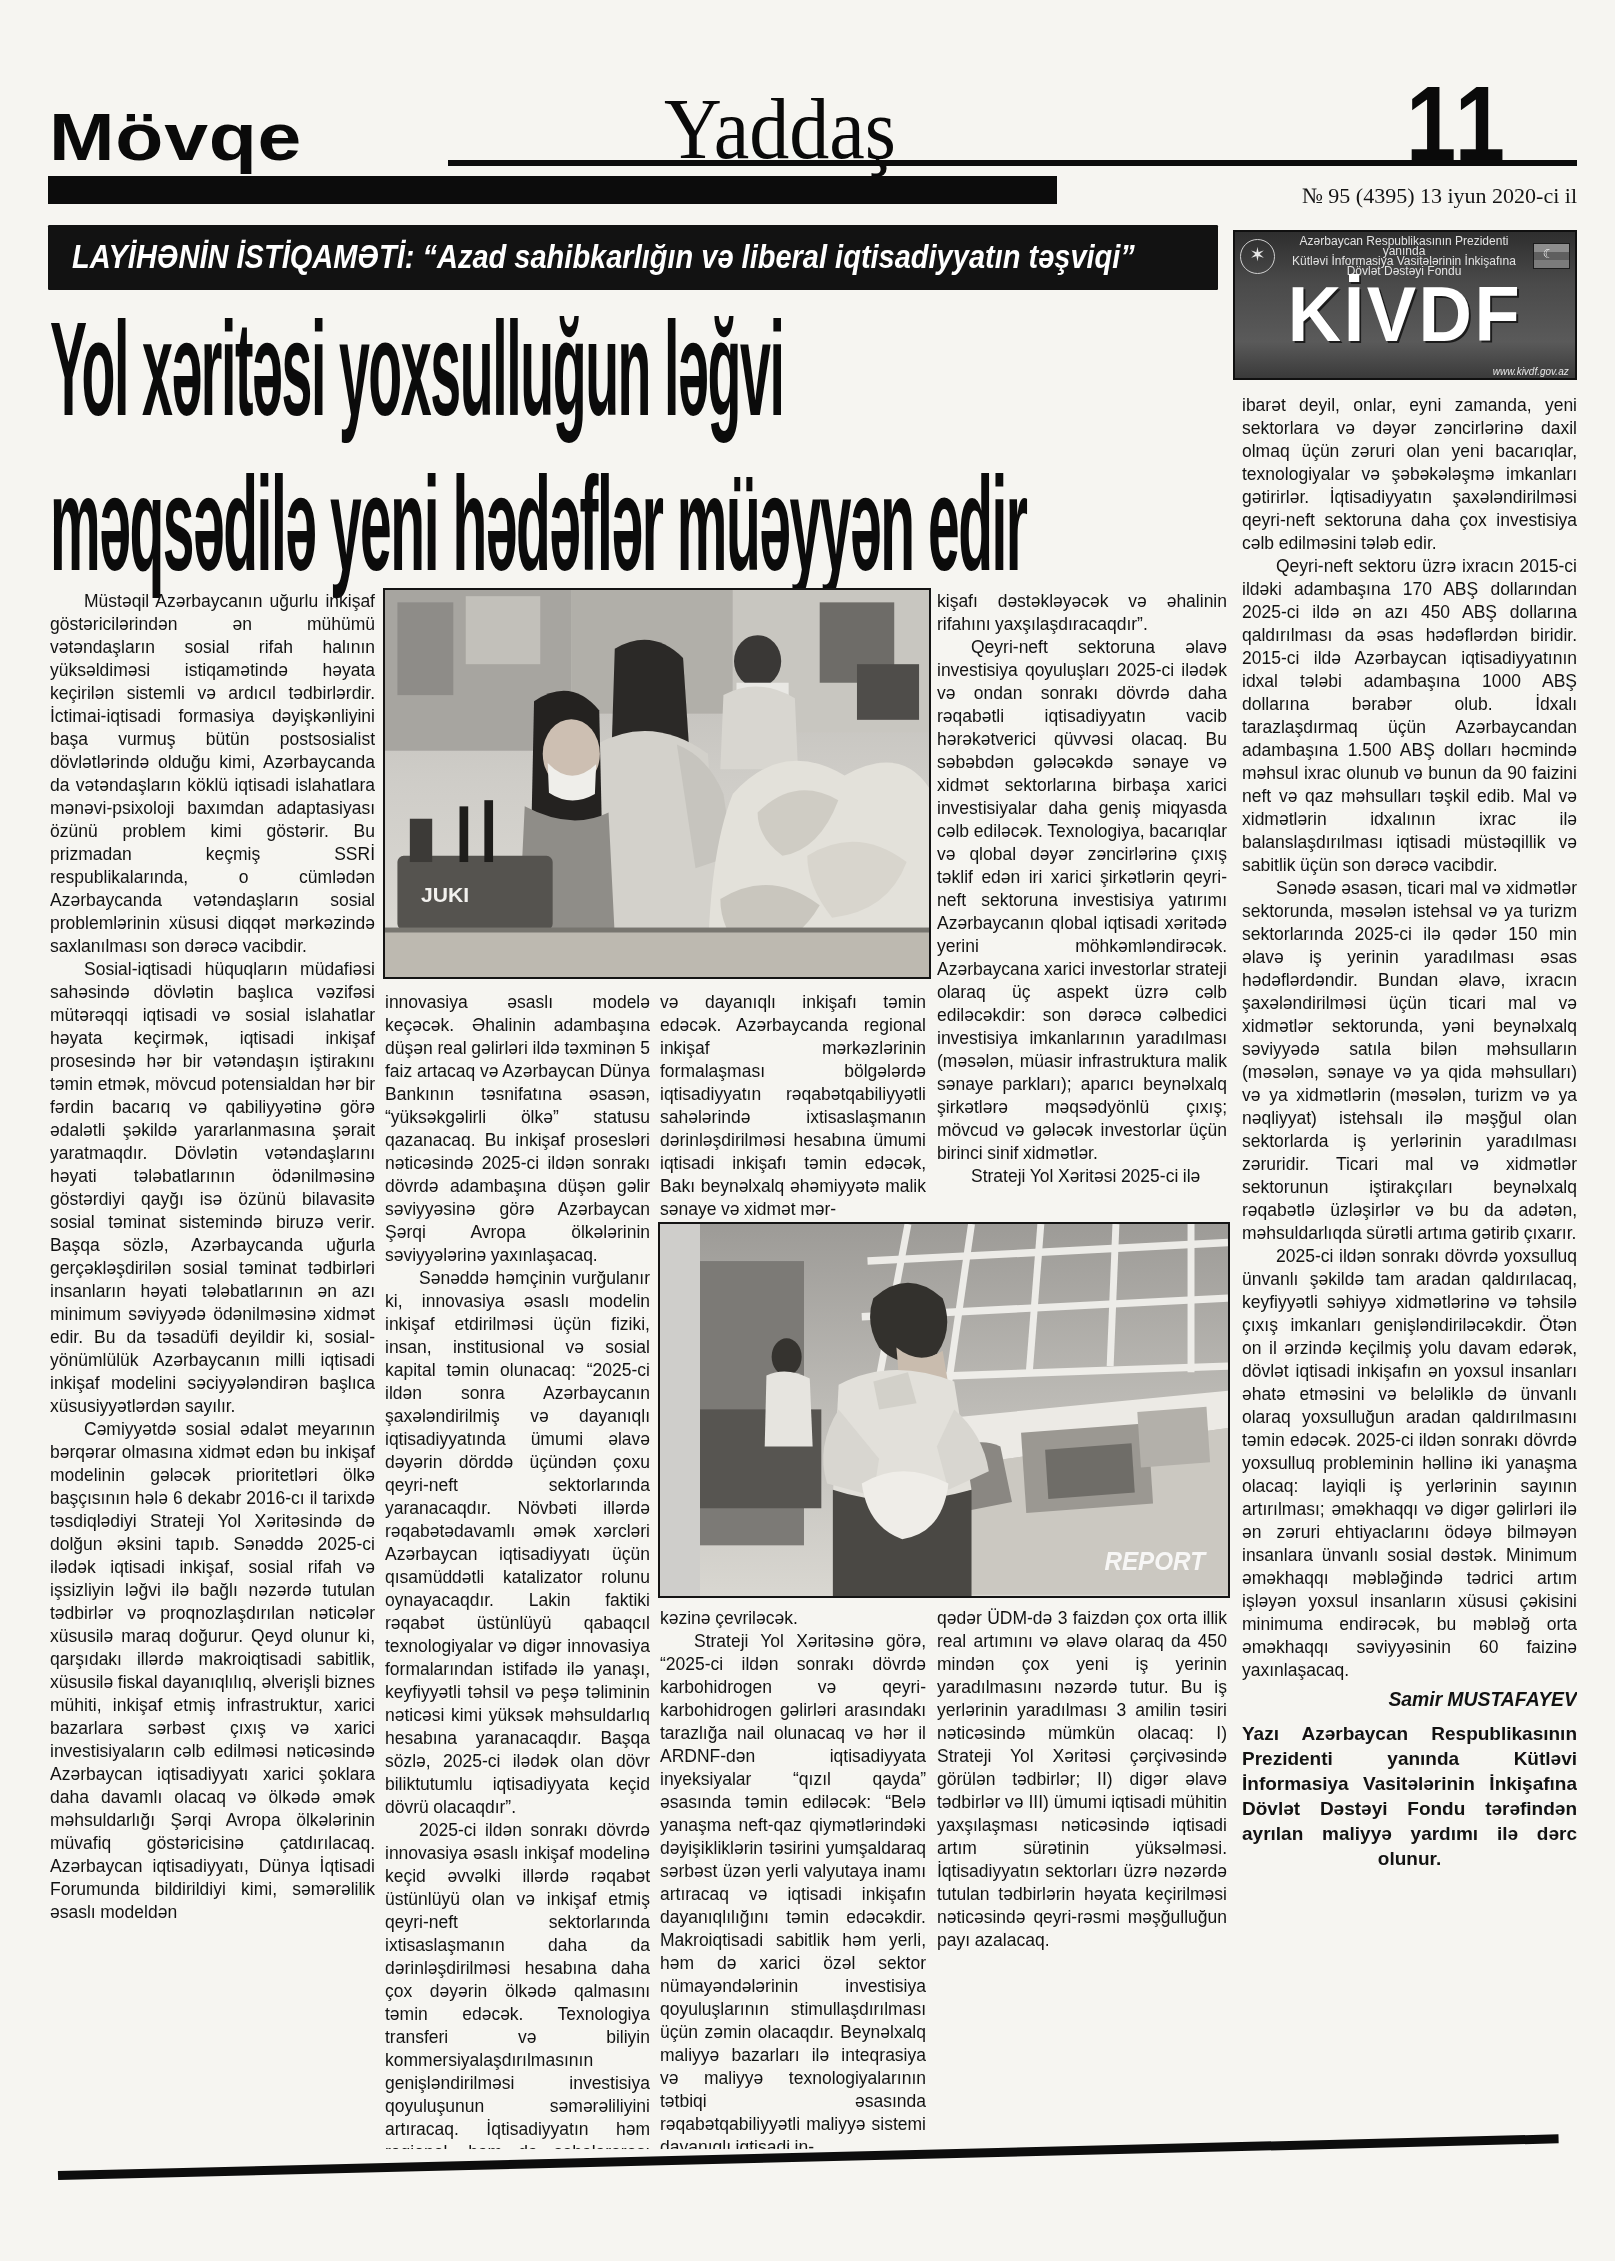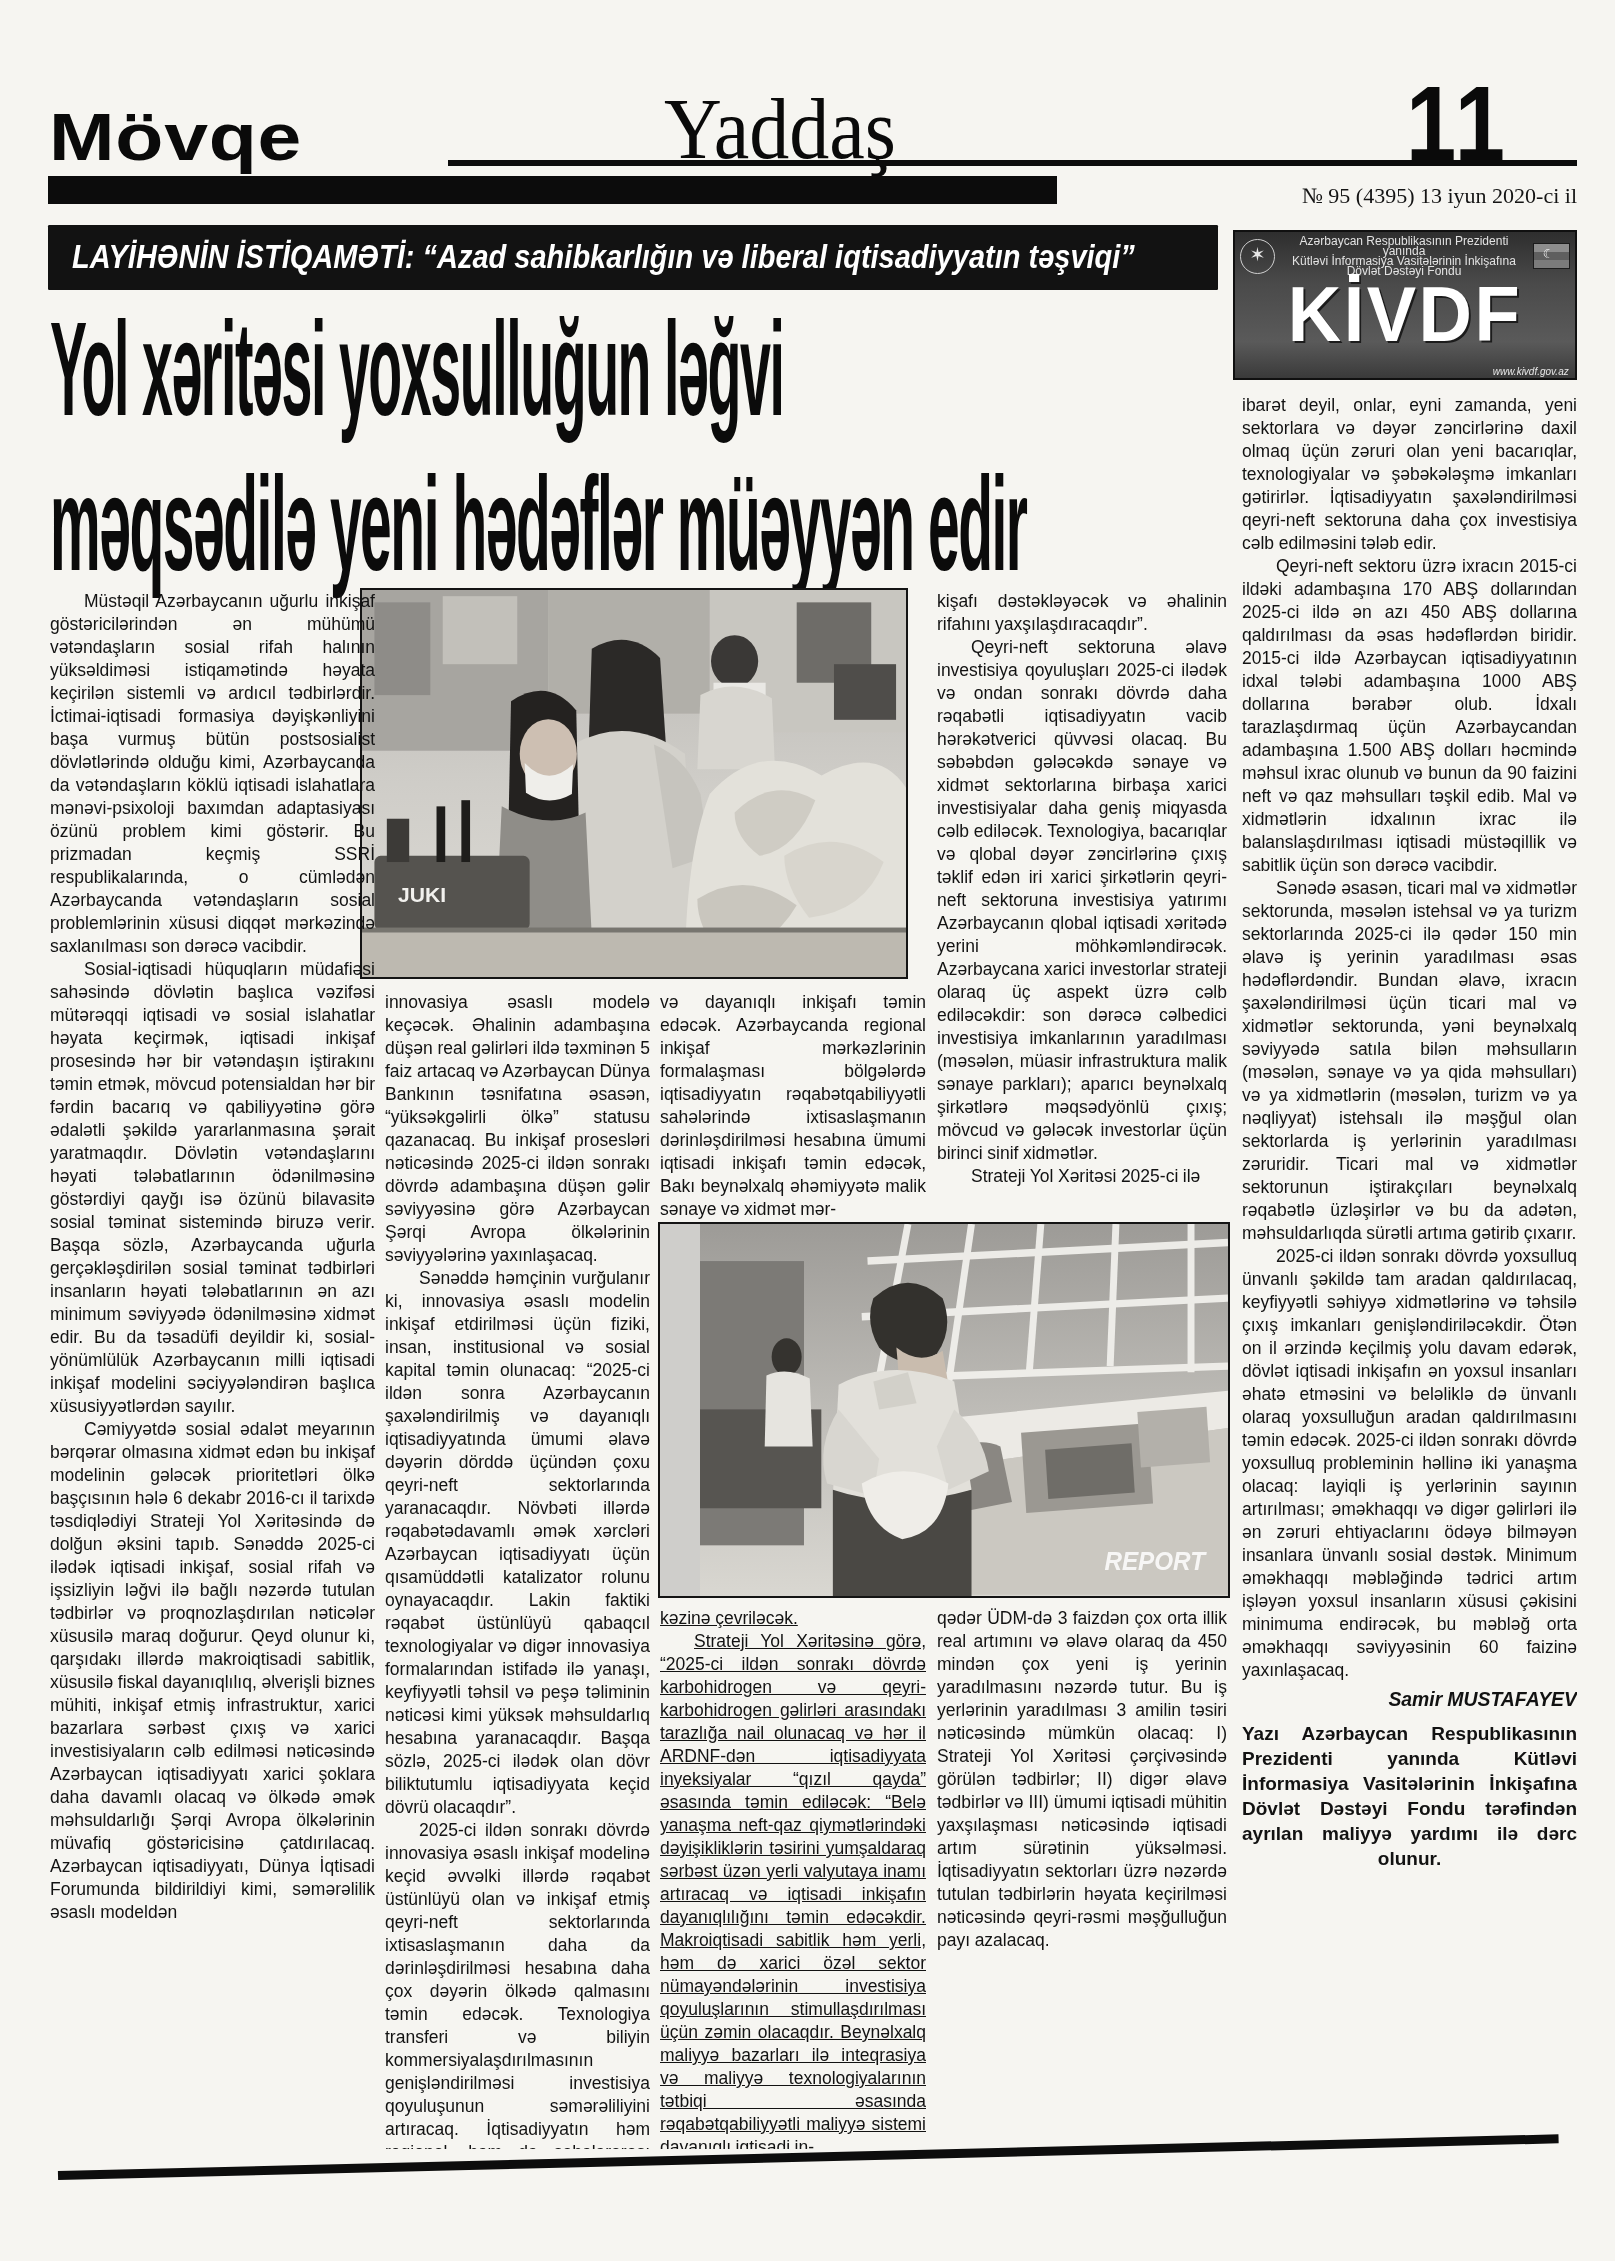--- a/index.html
+++ b/index.html
@@ -64,34 +64,34 @@
   .kivdf-site{position:absolute; right:6.3px; bottom:1.3px; color:#e8e8e8; font-size:10px; font-style:italic;}
   
   .headline-line{
     position:absolute; left:50px; white-space:nowrap; font-weight:bold; color:#0b0b0b;
     font-size:74px; letter-spacing:-1.9px; transform-origin:0 0;
   }
   .headline-l1{top:293px; transform:scale(0.75,1.80);}
   .headline-l2{top:448px; transform:scale(0.77,1.80);}
   
   .photo{position:absolute; border:2.5px solid #141414; box-sizing:border-box; background:#cfcecb; overflow:hidden;}
-  .photo1{left:360px; top:588px; width:548px; height:391px;}
+  .photo1{left:383px; top:588px; width:548px; height:391px;}
   .photo2{left:658px; top:1222px; width:572px; height:376px;padding-left:40px;}
   .photo svg{display:block; width:100%; height:100%;}
   
   .col{
     position:absolute; text-align:justify; font-size:17.5px; line-height:23px;
     color:#121212; overflow:hidden; word-spacing:-0.3px;
   }
   .col p{margin:0; padding:0;}
   .col p.ind{text-indent:34px;}
   .col1{left:50px;  top:590px;  width:325px; height:1563px;}
   .col2{left:385px; top:991px; width:265px; height:1158px;}
   .col3a{left:660px; top:991px; width:266px; height:233px;}
-  .col3b{left:660px; top:1607px; width:266px; height:542px;text-decoration:underline;}
+  .col3b{left:660px; top:1607px; width:266px; height:542px;}
   .col4a{left:937px; top:590px; width:290px; height:633px;}
   .col4b{left:937px; top:1607px; width:290px; height:542px;}
   .col5{left:1242px; top:394px; width:335px; height:1763px;}
   .author-line{
     text-align:right; padding-right:63px; font-style:italic; font-weight:bold;
     font-size:19.4px; margin-top:6.3px !important;
   }
   .funding-note{
     font-weight:bold; font-size:19px; line-height:25px; margin-top:10px !important;
     text-align:justify; -moz-text-align-last:center; text-align-last:center;

